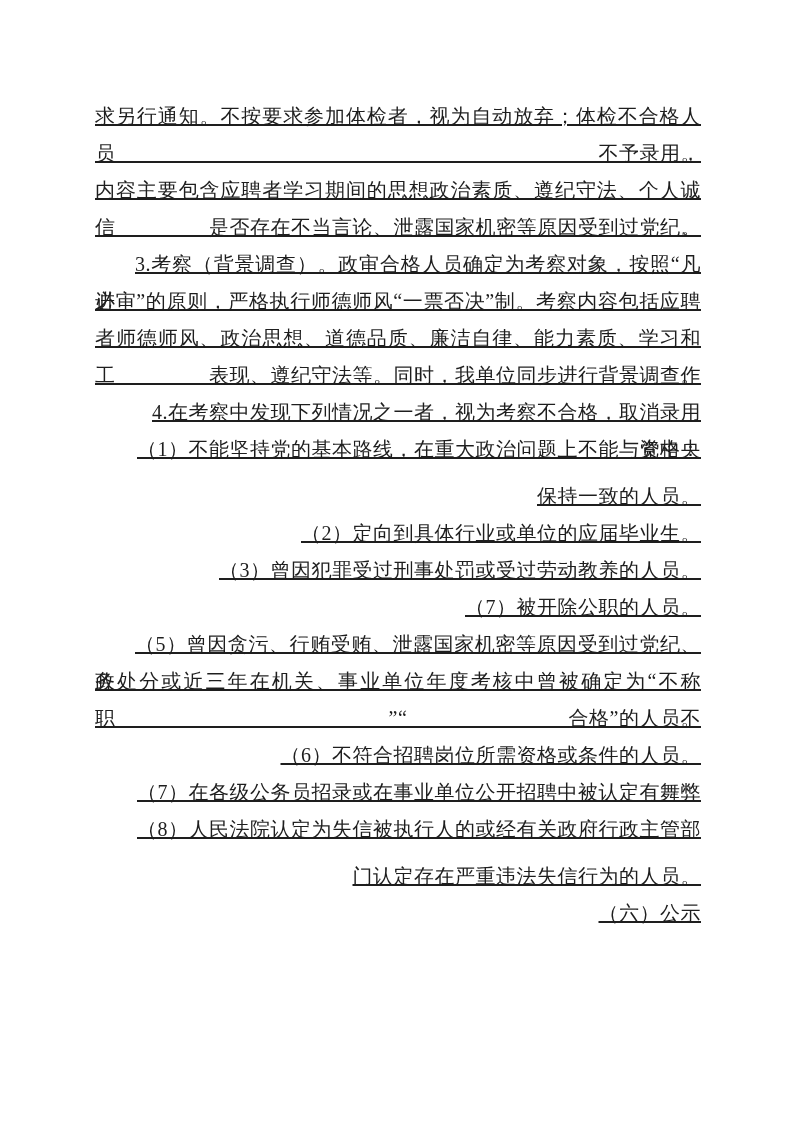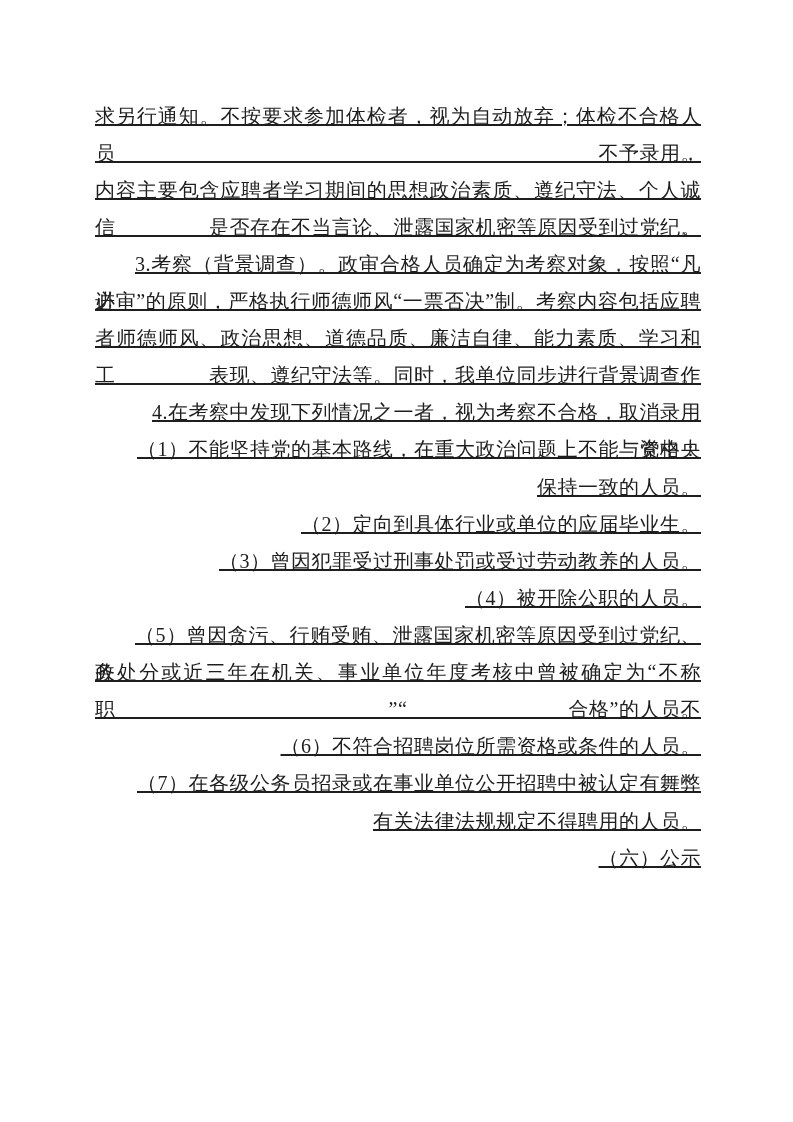--- a/index.html
+++ b/index.html
@@ -32,43 +32,44 @@
     text-align: right;
   }
   .indent {
     text-indent: 40px;
   }
   .justify {
     text-align: justify;
     text-align-last: justify;
   }
   .gap {
-    margin-top: 1px;
+    margin-top: 10px;
   }
 </style>
 </head>
 <body>
 
 <div class="page">
   <div class="content">
     <div class="line justify">求另行通知。不按要求参加体检者，视为自动放弃；体检不合格人员，</div>
     <div class="line">不予录用。</div>
     <div class="line justify">内容主要包含应聘者学习期间的思想政治素质、遵纪守法、个人诚信、</div>
     <div class="line">是否存在不当言论、泄露国家机密等原因受到过党纪。</div>
     <div class="line indent justify">3.考察（背景调查）。政审合格人员确定为考察对象，按照“凡进</div>
     <div class="line justify">必审”的原则，严格执行师德师风“一票否决”制。考察内容包括应聘</div>
     <div class="line justify">者师德师风、政治思想、道德品质、廉洁自律、能力素质、学习和工作</div>
     <div class="line">表现、遵纪守法等。同时，我单位同步进行背景调查。</div>
     <div class="line indent">4.在考察中发现下列情况之一者，视为考察不合格，取消录用资格：</div>
     <div class="line indent">（1）不能坚持党的基本路线，在重大政治问题上不能与党中央</div>
     <div class="line gap">保持一致的人员。</div>
     <div class="line indent">（2）定向到具体行业或单位的应届毕业生。</div>
     <div class="line indent">（3）曾因犯罪受过刑事处罚或受过劳动教养的人员。</div>
-    <div class="line indent">（4）被开除公职的人员。</div>
+    <div class="line indent">（7）被开除公职的人员。</div>
     <div class="line indent justify">（5）曾因贪污、行贿受贿、泄露国家机密等原因受到过党纪、政</div>
     <div class="line justify">务处分或近三年在机关、事业单位年度考核中曾被确定为“不称职”“不</div>
     <div class="line">合格”的人员。</div>
     <div class="line indent">（6）不符合招聘岗位所需资格或条件的人员。</div>
     <div class="line indent">（7）在各级公务员招录或在事业单位公开招聘中被认定有舞弊</div>
-    <div class="line gap">有关法律法规规定不得聘用的人员。</div>
+    <div class="line indent">（8）人民法院认定为失信被执行人的或经有关政府行政主管部</div>
+    <div class="line gap">门认定存在严重违法失信行为的人员。</div>
     <div class="line indent">（六）公示</div>
   </div>
 </div>
 
 </body></html>

